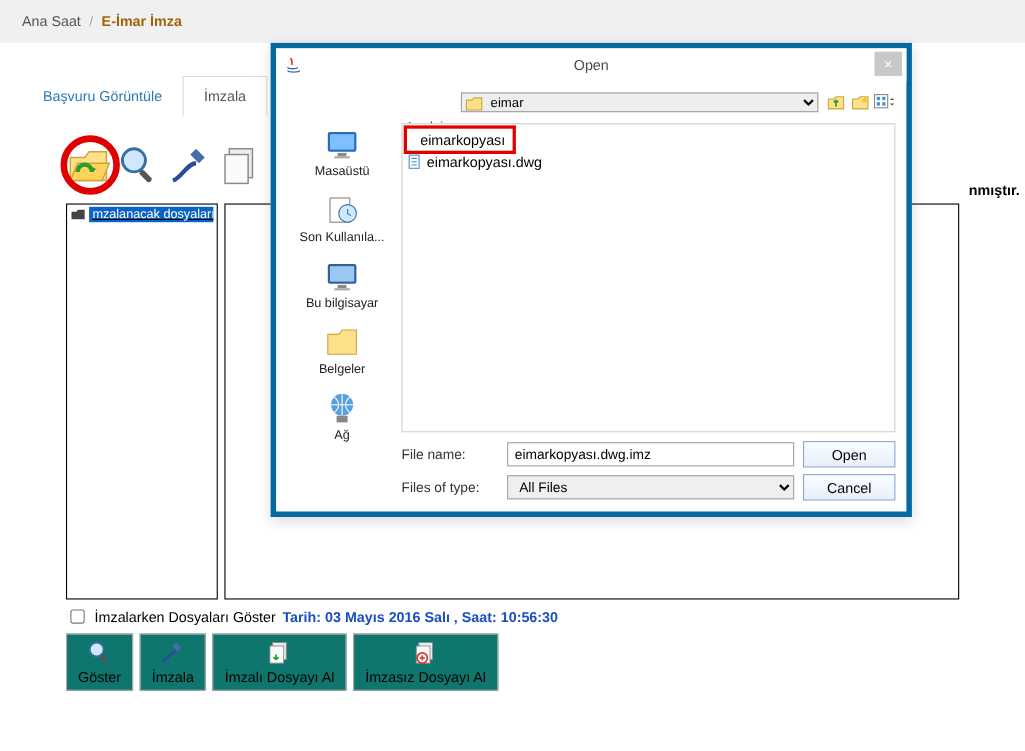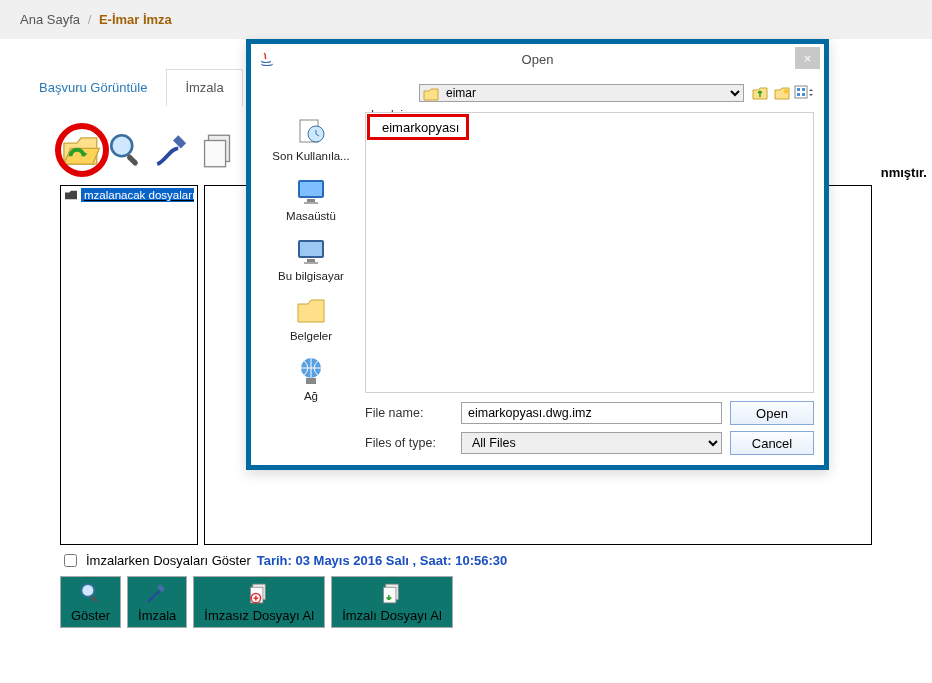--- a/index.html
+++ b/index.html
@@ -290,21 +290,21 @@
     cursor: pointer;
   }
   .sidebar-item .cap { font-size: 11.5px; color: #222; margin-top: 2px; text-align: center; max-width: 90px; white-space: nowrap; overflow: hidden; text-overflow: ellipsis; }
   .sidebar-item svg { width: 34px; height: 34px; }
 
 </style>
 </head>
 <body>
 
 <div class="breadcrumb-bar">
-  <span>Ana Sayfa</span>
+  <span>Ana Saat</span>
   <span class="sep">/</span>
   <span class="current">E-İmar İmza</span>
 </div>
 
 <div class="tabs-row">
   <div class="tab">
     <span>Başvuru Görüntüle</span>
   </div>
   <div class="tab active">
     <span>İmzala</span>
@@ -375,32 +375,32 @@
       <svg viewBox="0 0 32 32">
         <path d="M4 26c6-2 10-12 16-12" stroke="#2a4a9d" stroke-width="3" fill="none"></path>
         <path d="M20 4l6 6-4 4-6-6z" fill="#4a6ab0"></path>
       </svg>
       <span>İmzala</span>
     </div>
     <div class="action-btn">
       <svg viewBox="0 0 32 32">
         <rect x="8" y="4" width="16" height="20" fill="#ececec" stroke="#888"></rect>
         <rect x="5" y="8" width="16" height="20" fill="#fafafa" stroke="#888"></rect>
+        <path d="M12 18v6m0 0l-3-3m3 3l3-3" stroke="#2a9d2a" stroke-width="2" fill="none"></path>
+      </svg>
+      <span>İmzalı Dosyayı Al</span>
+    </div>
+    <div class="action-btn">
+      <svg viewBox="0 0 32 32">
+        <rect x="8" y="4" width="16" height="20" fill="#ececec" stroke="#888"></rect>
+        <rect x="5" y="8" width="16" height="20" fill="#fafafa" stroke="#888"></rect>
         <circle cx="12" cy="22" r="6" fill="#fff" stroke="#d33" stroke-width="2"></circle>
         <path d="M9 22h6m-3-3v6" stroke="#d33" stroke-width="2"></path>
       </svg>
       <span>İmzasız Dosyayı Al</span>
-    </div>
-    <div class="action-btn">
-      <svg viewBox="0 0 32 32">
-        <rect x="8" y="4" width="16" height="20" fill="#ececec" stroke="#888"></rect>
-        <rect x="5" y="8" width="16" height="20" fill="#fafafa" stroke="#888"></rect>
-        <path d="M12 18v6m0 0l-3-3m3 3l3-3" stroke="#2a9d2a" stroke-width="2" fill="none"></path>
-      </svg>
-      <span>İmzalı Dosyayı Al</span>
     </div>
   </div>
 </div>
 
 <div class="open-dialog">
   <div class="dlg-title">
     <svg class="dlg-java-icon" viewBox="0 0 18 18">
       <path d="M5 3c3 2 0 4 2 6" stroke="#d33" stroke-width="1.5" fill="none"></path>
       <path d="M3 11c-2 2 10 2 8 0" stroke="#3a6db0" stroke-width="1.2" fill="none"></path>
       <path d="M3 14c-2 2 12 2 10 0" stroke="#3a6db0" stroke-width="1.2" fill="none"></path>
@@ -410,34 +410,34 @@
       <span>×</span>
     </div>
   </div>
 
   <div class="dlg-body">
 
     <div class="dlg-sidebar">
       <div style="height:26px"></div>
       <div class="sidebar-item">
         <svg viewBox="0 0 34 34">
-          <rect x="6" y="6" width="18" height="22" fill="#fff" stroke="#888"></rect>
-          <circle cx="22" cy="20" r="8" fill="#cde9ff" stroke="#3b6fa0"></circle>
-          <path d="M22 16v4l3 2" stroke="#3b6fa0" fill="none"></path>
-        </svg>
-        <span class="cap">Son Kullanıla...</span>
-      </div>
-      <div class="sidebar-item">
-        <svg viewBox="0 0 34 34">
           <rect x="4" y="6" width="26" height="18" rx="2" fill="#2a6ab8"></rect>
           <rect x="6" y="8" width="22" height="14" fill="#7ec0ff"></rect>
           <rect x="13" y="25" width="8" height="3" fill="#888"></rect>
           <rect x="10" y="28" width="14" height="2" fill="#aaa"></rect>
         </svg>
         <span class="cap">Masaüstü</span>
+      </div>
+      <div class="sidebar-item">
+        <svg viewBox="0 0 34 34">
+          <rect x="6" y="6" width="18" height="22" fill="#fff" stroke="#888"></rect>
+          <circle cx="22" cy="20" r="8" fill="#cde9ff" stroke="#3b6fa0"></circle>
+          <path d="M22 16v4l3 2" stroke="#3b6fa0" fill="none"></path>
+        </svg>
+        <span class="cap">Son Kullanıla...</span>
       </div>
       <div class="sidebar-item">
         <svg viewBox="0 0 34 34">
           <rect x="4" y="6" width="26" height="18" rx="2" fill="#355f99"></rect>
           <rect x="6" y="8" width="22" height="14" fill="#9cc9f4"></rect>
           <rect x="13" y="25" width="8" height="3" fill="#888"></rect>
           <rect x="10" y="28" width="14" height="2" fill="#aaa"></rect>
         </svg>
         <span class="cap">Bu bilgisayar</span>
       </div>
@@ -496,20 +496,27 @@
       </div>
 
       <div class="dlg-filelist">
         <div class="file-item highlighted">
           <svg width="14" height="14" viewBox="0 0 14 14">
             <rect x="1" y="1" width="12" height="12" fill="#222"></rect>
             <text x="3" y="11" font-size="10" fill="#fff" font-weight="bold">D</text>
           </svg>
           <span>eimarkopyası</span>
         </div>
+        <div class="file-item">
+          <svg width="14" height="14" viewBox="0 0 14 14">
+            <rect x="2" y="1" width="9" height="12" fill="#fff" stroke="#4a90d9"></rect>
+            <path d="M4 4h5M4 7h5M4 10h5" stroke="#4a90d9"></path>
+          </svg>
+          <span>eimarkopyası.dwg</span>
+        </div>
       </div>
 
       <div class="dlg-bottom-rows">
         <span class="lbl">File name:</span>
         <input type="text" value="eimarkopyası.dwg.imz" style="">
         <div class="dlg-btn">
           <span>Open</span>
         </div>
 
         <span class="lbl">Files of type:</span>

